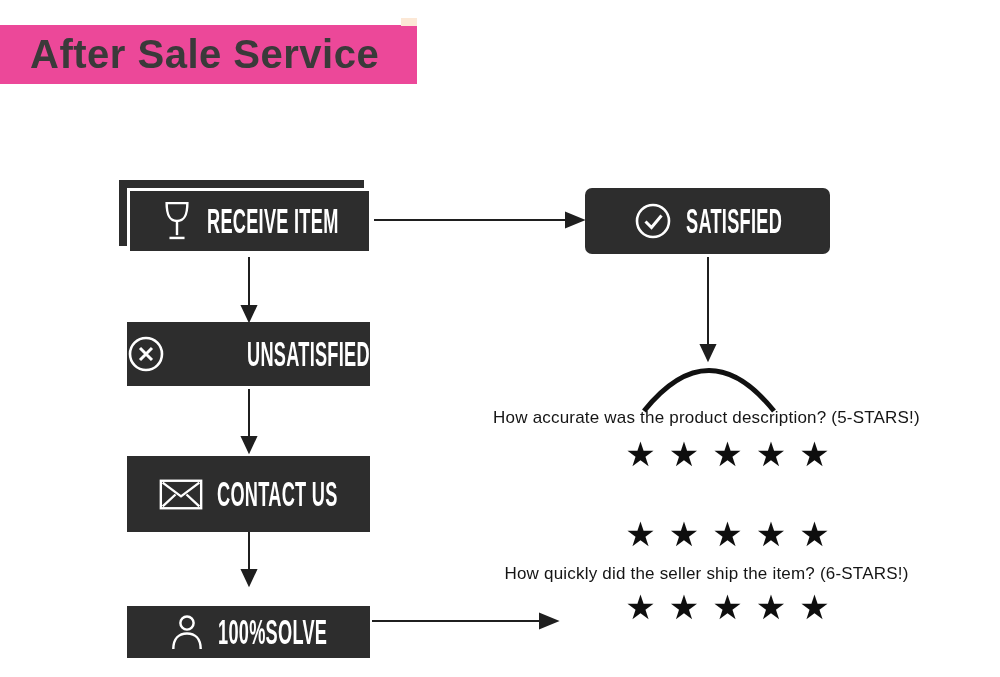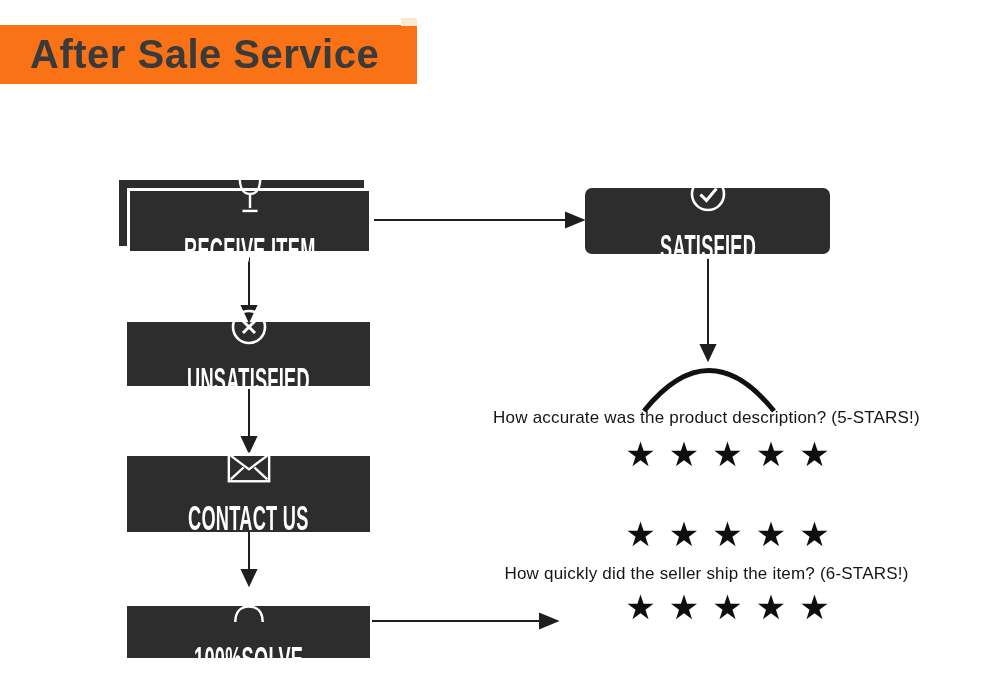--- a/index.html
+++ b/index.html
@@ -1,34 +1,34 @@
 <!DOCTYPE html>
 <html><head>
 <meta charset="utf-8">
 <style>
   html,body{margin:0;padding:0;background:#ffffff;}
   .canvas{position:relative;width:1000px;height:677px;background:#ffffff;overflow:hidden;
           font-family:"Liberation Sans",sans-serif;}
 
   
-  .header-band{position:absolute;left:0;top:25px;width:417px;height:59px;background:#f97316;}
+  .header-band{position:absolute;left:0;top:25px;width:417px;height:59px;background:#ec4899;}
   .header-notch{position:absolute;right:0;top:-7px;width:16px;height:8px;background:#fce8d6;}
   .header-title{position:absolute;left:30px;top:0;height:100%;display:flex;align-items:center;
                 font-weight:bold;font-size:40px;color:#3a3a3a;letter-spacing:.5px;white-space:nowrap;}
 
   
   .box{position:absolute;background:#2d2d2d;color:#ffffff;display:flex;align-items:center;
-       justify-content:center;gap:14px;flex-direction:column;}
+       justify-content:center;gap:14px;}
   .box-label{display:inline-block;font-weight:bold;font-size:35px;letter-spacing:.5px;
              white-space:nowrap;transform:scaleX(.52);transform-origin:left center;}
   .icon{flex:0 0 auto;display:block;}
   #receive-back{left:119px;top:180px;width:245px;height:66px;}
   #receive{left:127px;top:188px;width:245px;height:66px;border:3px solid #ffffff;box-sizing:border-box;}
   #satisfied{left:585px;top:188px;width:245px;height:66px;border-radius:7px;}
-  #unsatisfied{left:127px;top:322px;width:243px;height:64px;}
+  #unsatisfied{left:127px;top:322px;width:243px;height:64px;justify-content:space-between;}
   #contact{left:127px;top:456px;width:243px;height:76px;}
   #solve{left:127px;top:606px;width:243px;height:52px;}
 
   
   .arrows{position:absolute;left:0;top:0;}
 
   
   .q{position:absolute;left:434px;width:545px;text-align:center;color:#151515;
      font-size:17px;letter-spacing:.2px;white-space:nowrap;}
   #q1{top:408px;} #q2{top:485px;} #q3{top:564px;}

